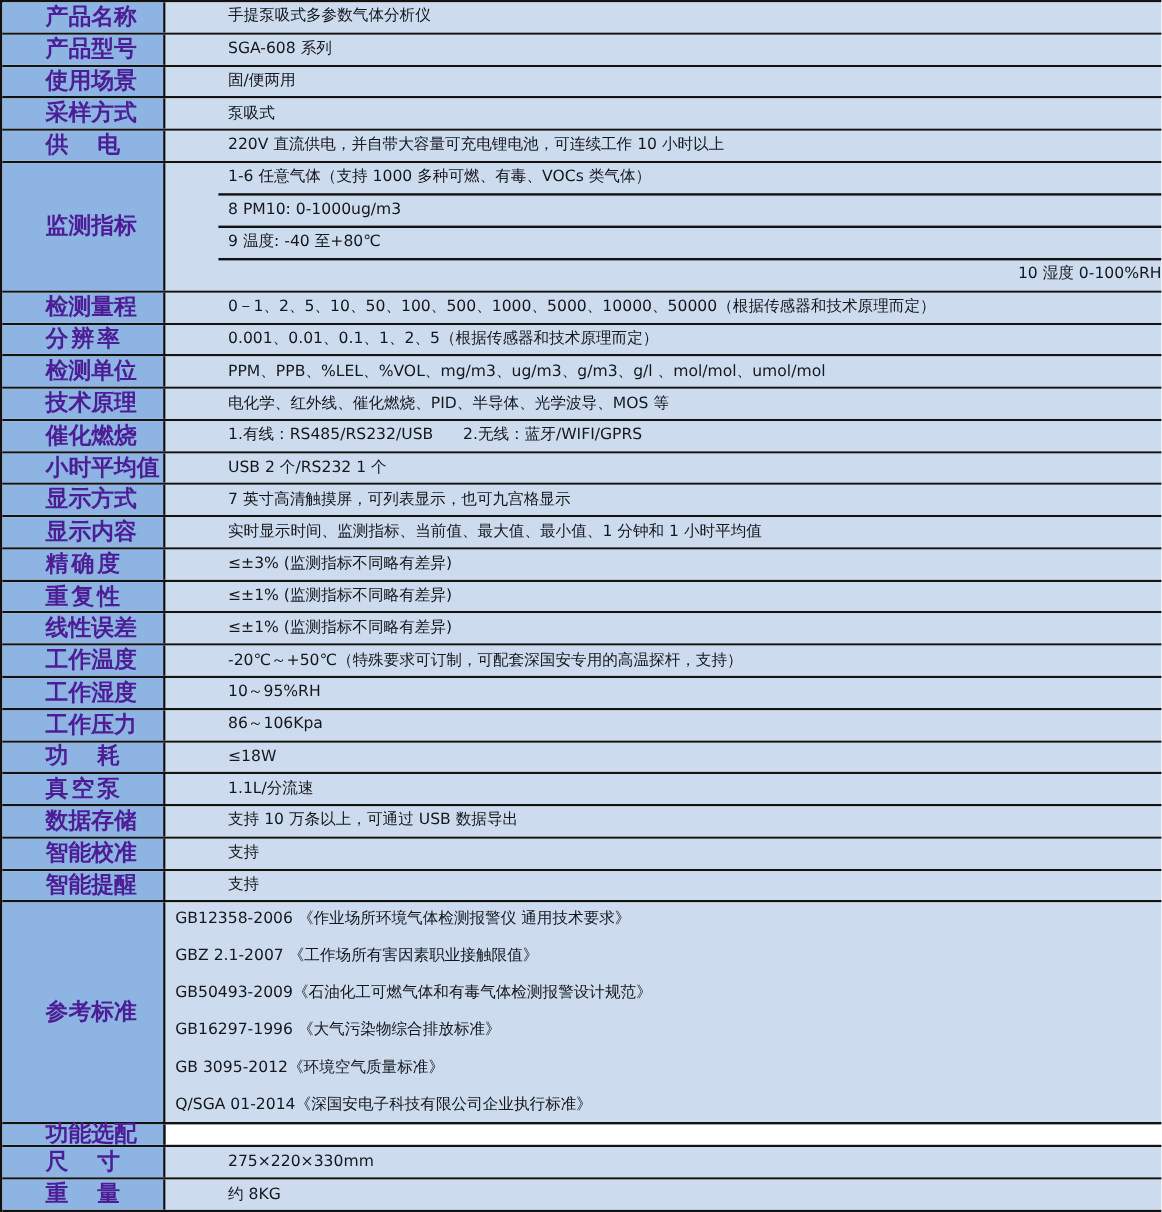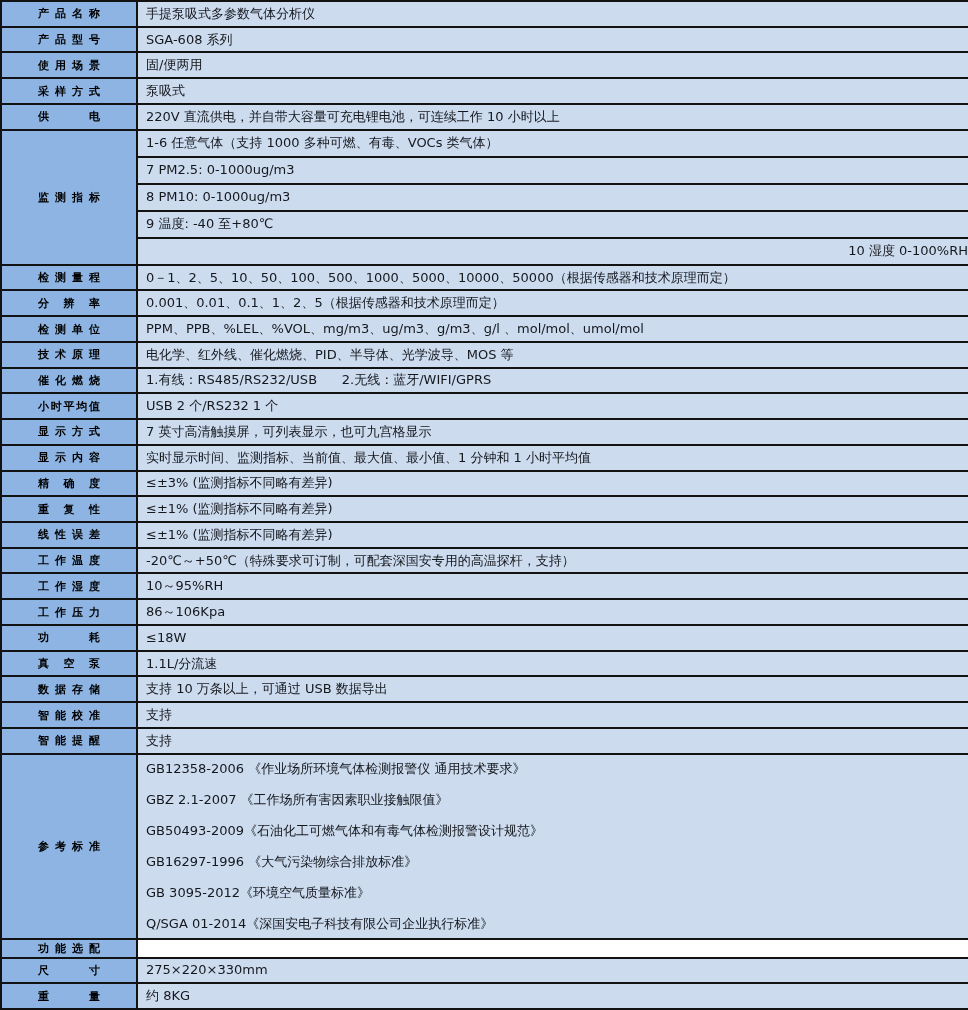--- a/index.html
+++ b/index.html
@@ -23,34 +23,35 @@
   }
   .row.simple{height:27px;}
   .label-cell{
     width:136px;flex:0 0 136px;box-sizing:border-box;
     background:#8DB4E2;
     border-right:2px solid #121212;
     display:flex;align-items:center;justify-content:center;
   }
   .label-text{
     display:inline-block;width:62px;
-    font-size:11px;font-weight:bold;color:#000000;
+    font-size:19px;font-weight:bold;color:#4c1d95;
     text-align:justify;
     text-align-last:justify;
     line-height:17px;
     white-space:nowrap;
     font-family:Liberation Serif, serif;
   }
   
   .label-text.spread{text-align-last:justify;}
   .value-cell{
     flex:1 1 auto;box-sizing:border-box;
     background:#CDDBEF;
     display:flex;flex-direction:column;justify-content:center;
     overflow:hidden;
+    padding-left:44px;
   }
   .value-line{
     font-size:13px;line-height:20px;
     padding-left:8px;
     white-space:pre-wrap;
   }
   .row.simple .value-cell{justify-content:center;}
   .subcell{
     box-sizing:border-box;height:27px;
     border-bottom:2px solid #121212;
@@ -104,23 +105,20 @@
         <div class="value-line">220V 直流供电，并自带大容量可充电锂电池，可连续工作 10 小时以上</div>
       </div>
     </div>
     <div class="row multi">
       <div class="label-cell">
         <span class="label-text spread">监测指标</span>
       </div>
       <div class="value-cell">
         <div class="subcell">
           <div class="value-line">1-6 任意气体（支持 1000 多种可燃、有毒、VOCs 类气体）</div>
-        </div>
-        <div class="subcell">
-          <div class="value-line">7 PM2.5: 0-1000ug/m3</div>
         </div>
         <div class="subcell">
           <div class="value-line">8 PM10: 0-1000ug/m3</div>
         </div>
         <div class="subcell">
           <div class="value-line">9 温度: -40 至+80℃</div>
         </div>
         <div class="subcell">
           <div class="value-line">10 湿度 0-100%RH</div>
         </div>

